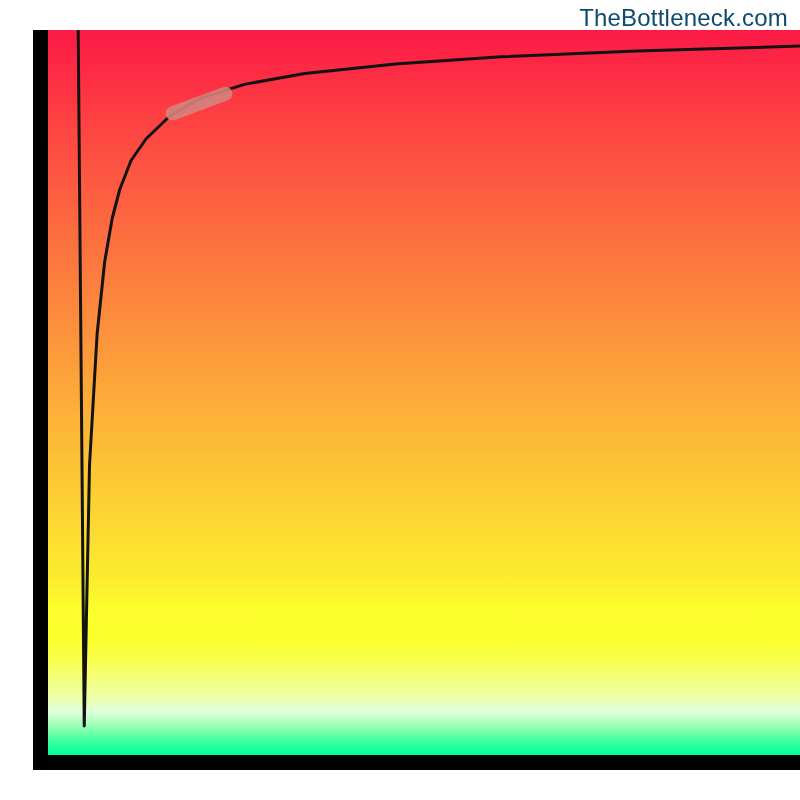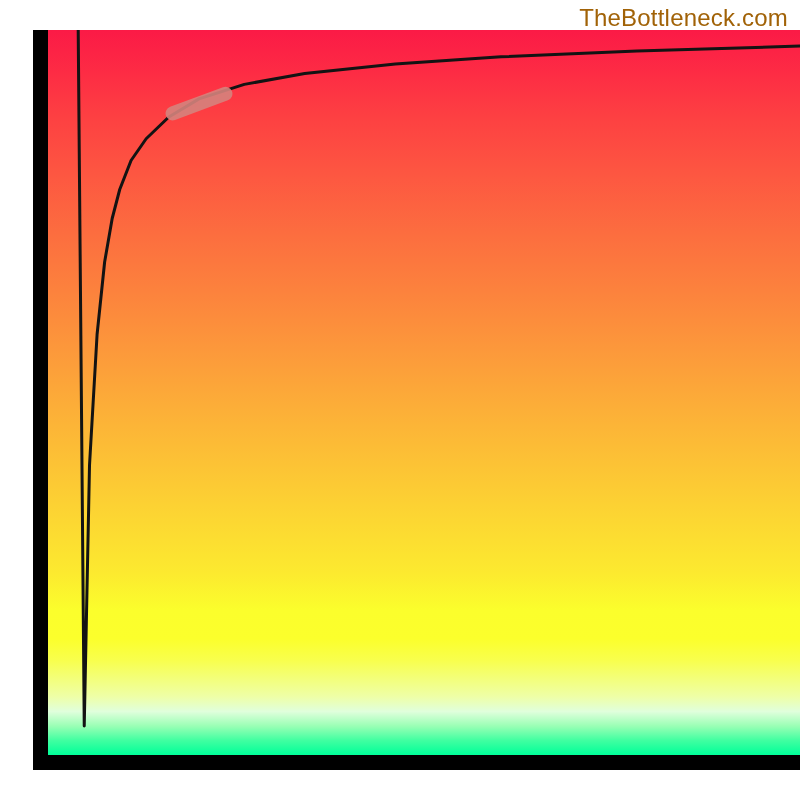--- a/index.html
+++ b/index.html
@@ -14,21 +14,21 @@
   .container {
     position: relative;
     width: 800px;
     height: 800px;
   }
   .watermark {
     position: absolute;
     top: 4px;
     right: 12px;
     font-size: 24px;
-    color: #a16207;
+    color: #0c4a6e;
     font-weight: 400;
     letter-spacing: 0.2px;
     z-index: 5;
   }
   .plot-frame {
     position: absolute;
     left: 33px;
     top: 30px;
     width: 770px;
     height: 740px;

